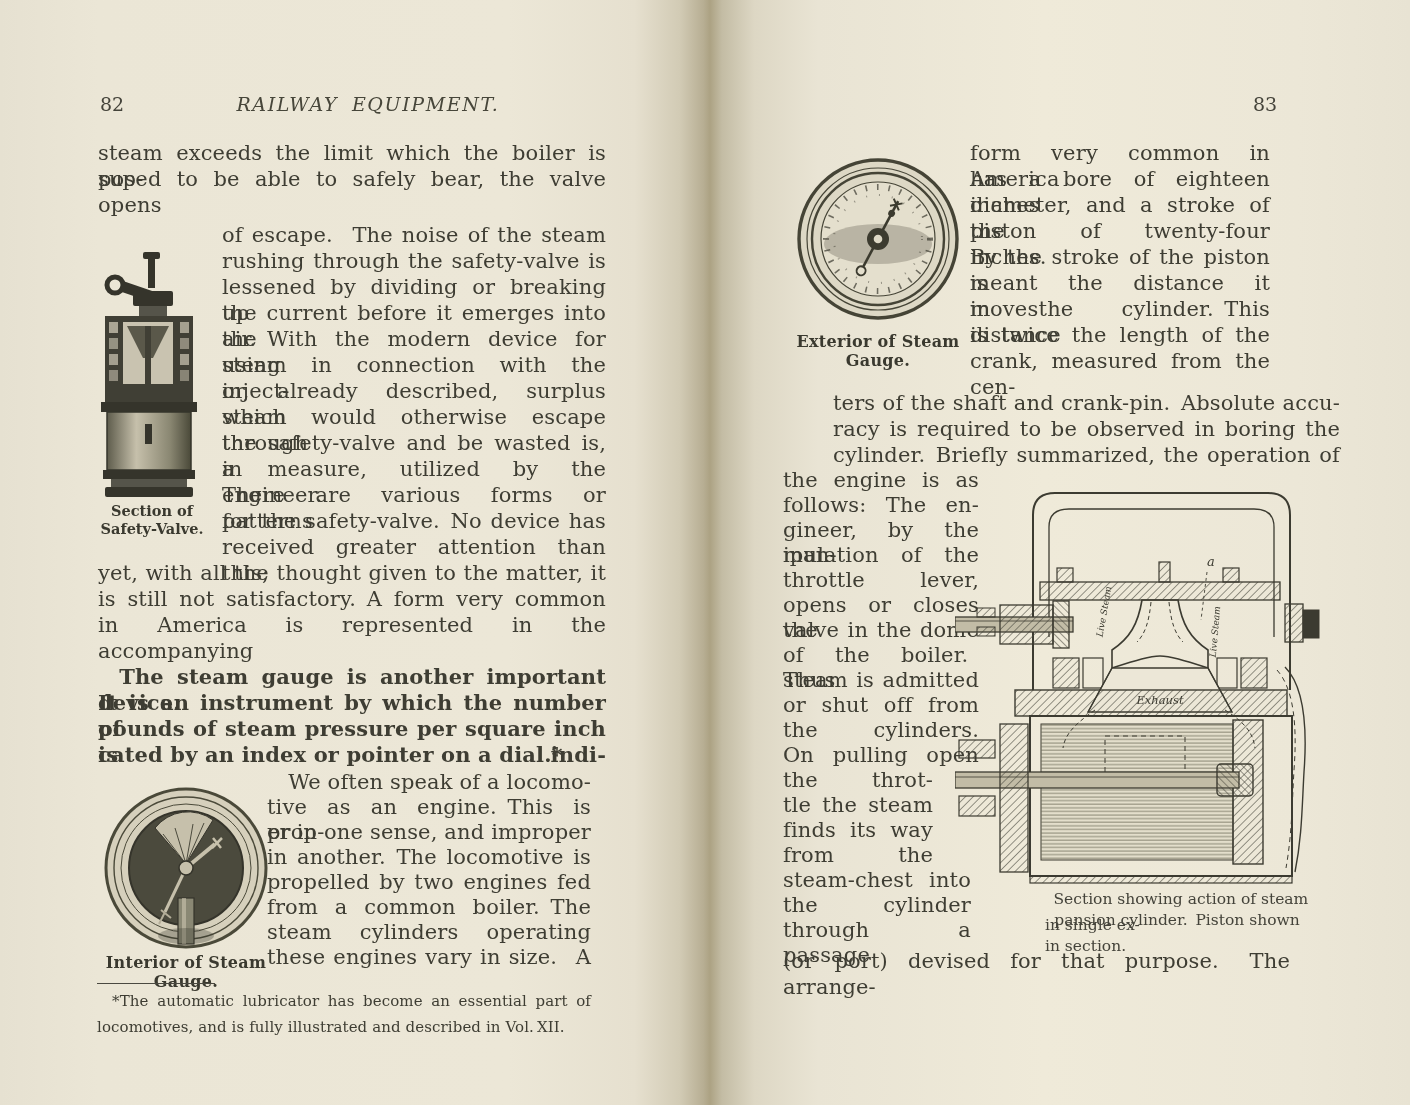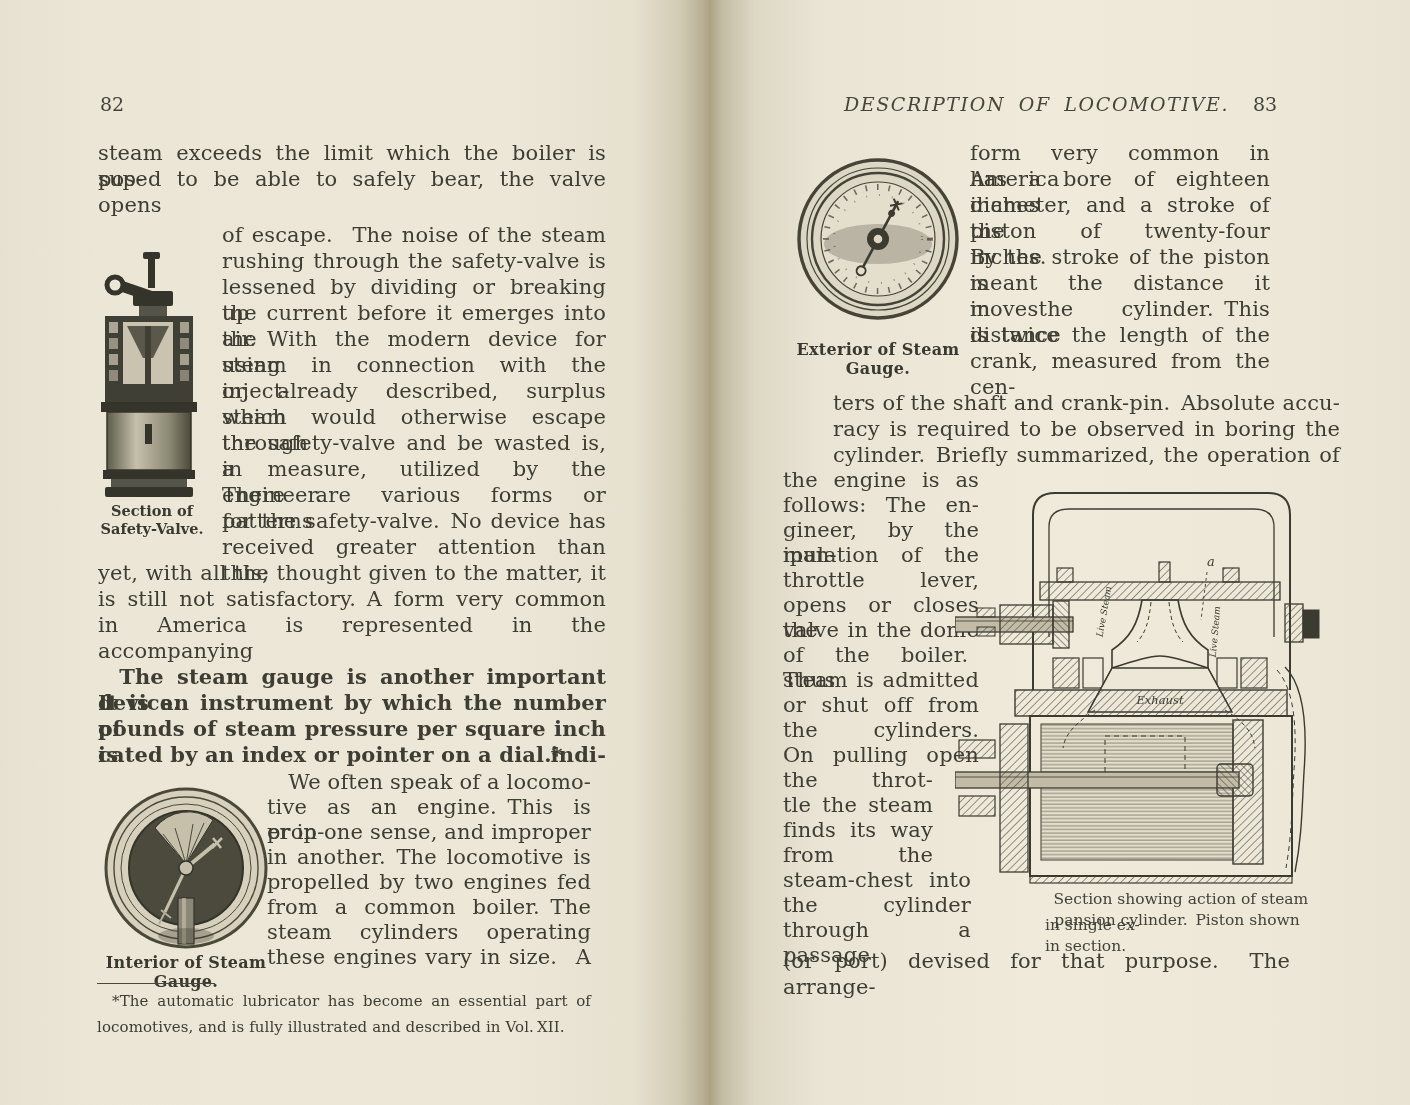--- a/index.html
+++ b/index.html
@@ -31,20 +31,21 @@
   .footnote{font-size:15px;letter-spacing:0.1px;}
   .footnote .tline{height:26px;line-height:26px;}
   .rule{border-top:1.8px solid #4a4940;}
   svg text{font-family:"DejaVu Serif", serif;}
 </style>
 </head>
 <body>
 
 <div class="page" id="page-left">
   <div class="abs pagenum" style="left:100px;top:93px;">82</div>
+  <div class="abs running-head" style="left:98px;top:93px;width:540px;">RAILWAY EQUIPMENT.</div>
 
   <div class="abs body-text lh26" style="left:98px;top:140px;width:508px;">
       <div class="tline">steam exceeds the limit which the boiler is sup-</div>
       <div class="tline">posed to be able to safely bear, the valve opens</div>
     </div>
 
   <div class="abs" style="left:96px;top:252px;width:112px;">
     <svg width="106" height="246" viewBox="0 0 106 246">
       <defs>
         <linearGradient id="drumG" x1="0" y1="0" x2="1" y2="0">
@@ -147,42 +148,41 @@
 
   <div class="abs rule" style="left:97px;top:983px;width:118px;"></div>
 
   <div class="abs footnote" style="left:97px;top:988px;width:494px;" data-last-left="true">
       <div class="tline"> *The automatic lubricator has become an essential part of</div>
       <div class="tline">locomotives, and is fully illustrated and described in Vol. XII.</div>
     </div>
 </div>
 
 <div class="page" id="page-right">
-  <div class="abs running-head" style="left:78px;top:93px;width:507px;">DESCRIPTION OF LOCOMOTIVE.</div>
   <div class="abs pagenum" style="left:548px;top:93px;">83</div>
 
   <div class="abs" style="left:80px;top:158px;width:186px;">
     <svg width="178" height="164" viewBox="0 0 178 164" style="display:block;margin:0 auto;">
       <circle cx="89" cy="81" r="79" fill="#ddd8c5" stroke="#454436" stroke-width="3.4"></circle>
       <circle cx="89" cy="81" r="71" fill="none" stroke="#454436" stroke-width="1.2"></circle>
       <circle cx="89" cy="81" r="66" fill="none" stroke="#454436" stroke-width="2.4"></circle>
       <circle cx="89" cy="81" r="57" fill="#e4dfcd" stroke="#454436" stroke-width="1.2"></circle>
       <circle cx="89" cy="81" r="52" fill="none" stroke="#45443a" stroke-width="6" stroke-dasharray="1.6,10" opacity="0.75"></circle>
       <circle cx="89" cy="81" r="44" fill="none" stroke="#45443a" stroke-width="2" stroke-dasharray="1,12" opacity="0.5"></circle>
       <ellipse cx="89" cy="86" rx="54" ry="20" fill="#3c3b2f" opacity="0.26"></ellipse>
       <g transform="rotate(28 89 81)">
         <line x1="89" y1="112" x2="89" y2="38" stroke="#3c3b2f" stroke-width="2.6"></line>
         <path d="M84,46 L94,38 M84,38 L94,46" stroke="#3c3b2f" stroke-width="2"></path>
         <circle cx="89" cy="52" r="3.4" fill="#3c3b2f"></circle>
         <circle cx="89" cy="117" r="4.5" fill="none" stroke="#3c3b2f" stroke-width="2"></circle>
       </g>
       <circle cx="89" cy="81" r="11" fill="#3c3b2f"></circle>
       <circle cx="89" cy="81" r="4.3" fill="#ddd8c5"></circle>
     </svg>
-    <div class="figcap cap-med" style="width:186px;margin-top:18px;">Exterior of Steam Gauge.</div>
+    <div class="figcap cap-med" style="width:186px;margin-top:10px;">Exterior of Steam Gauge.</div>
   </div>
 
   <div class="abs body-text lh26" style="left:265px;top:140px;width:300px;">
       <div class="tline">form very common in America</div>
       <div class="tline">has a bore of eighteen inches</div>
       <div class="tline">diameter, and a stroke of the</div>
       <div class="tline">piston of twenty-four inches.</div>
       <div class="tline">By the stroke of the piston is</div>
       <div class="tline">meant the distance it moves</div>
       <div class="tline">in the cylinder. This distance</div>

